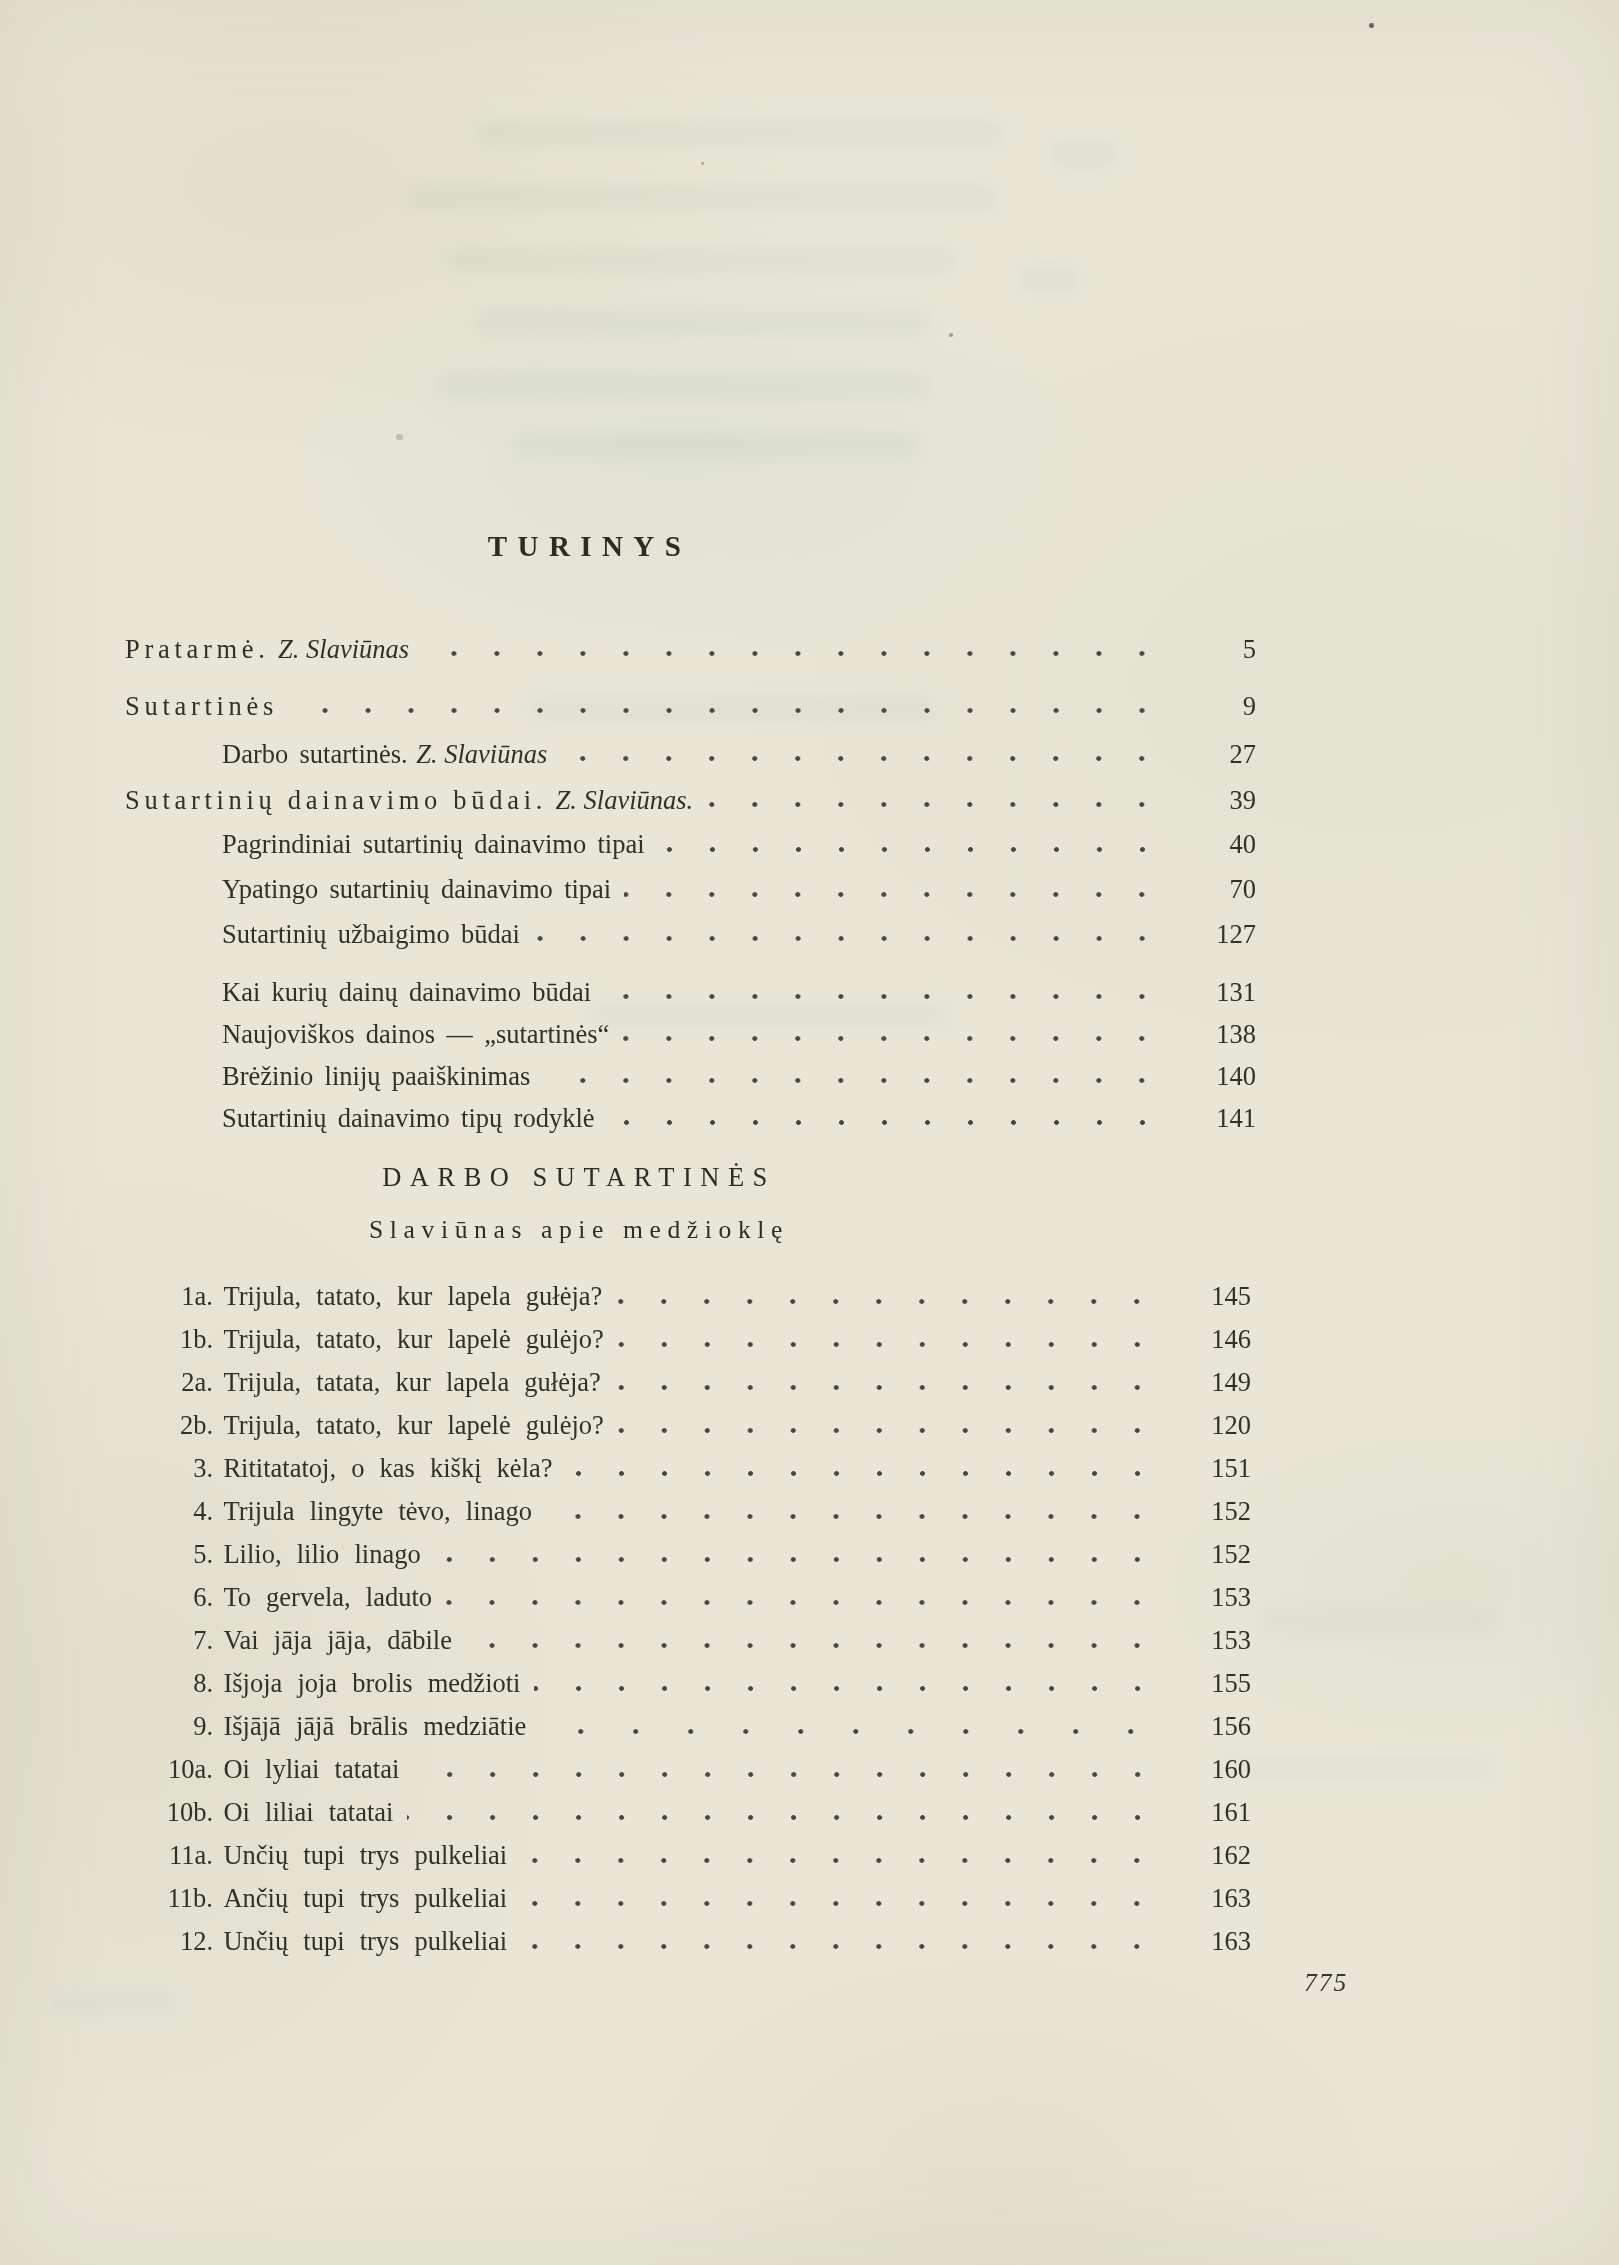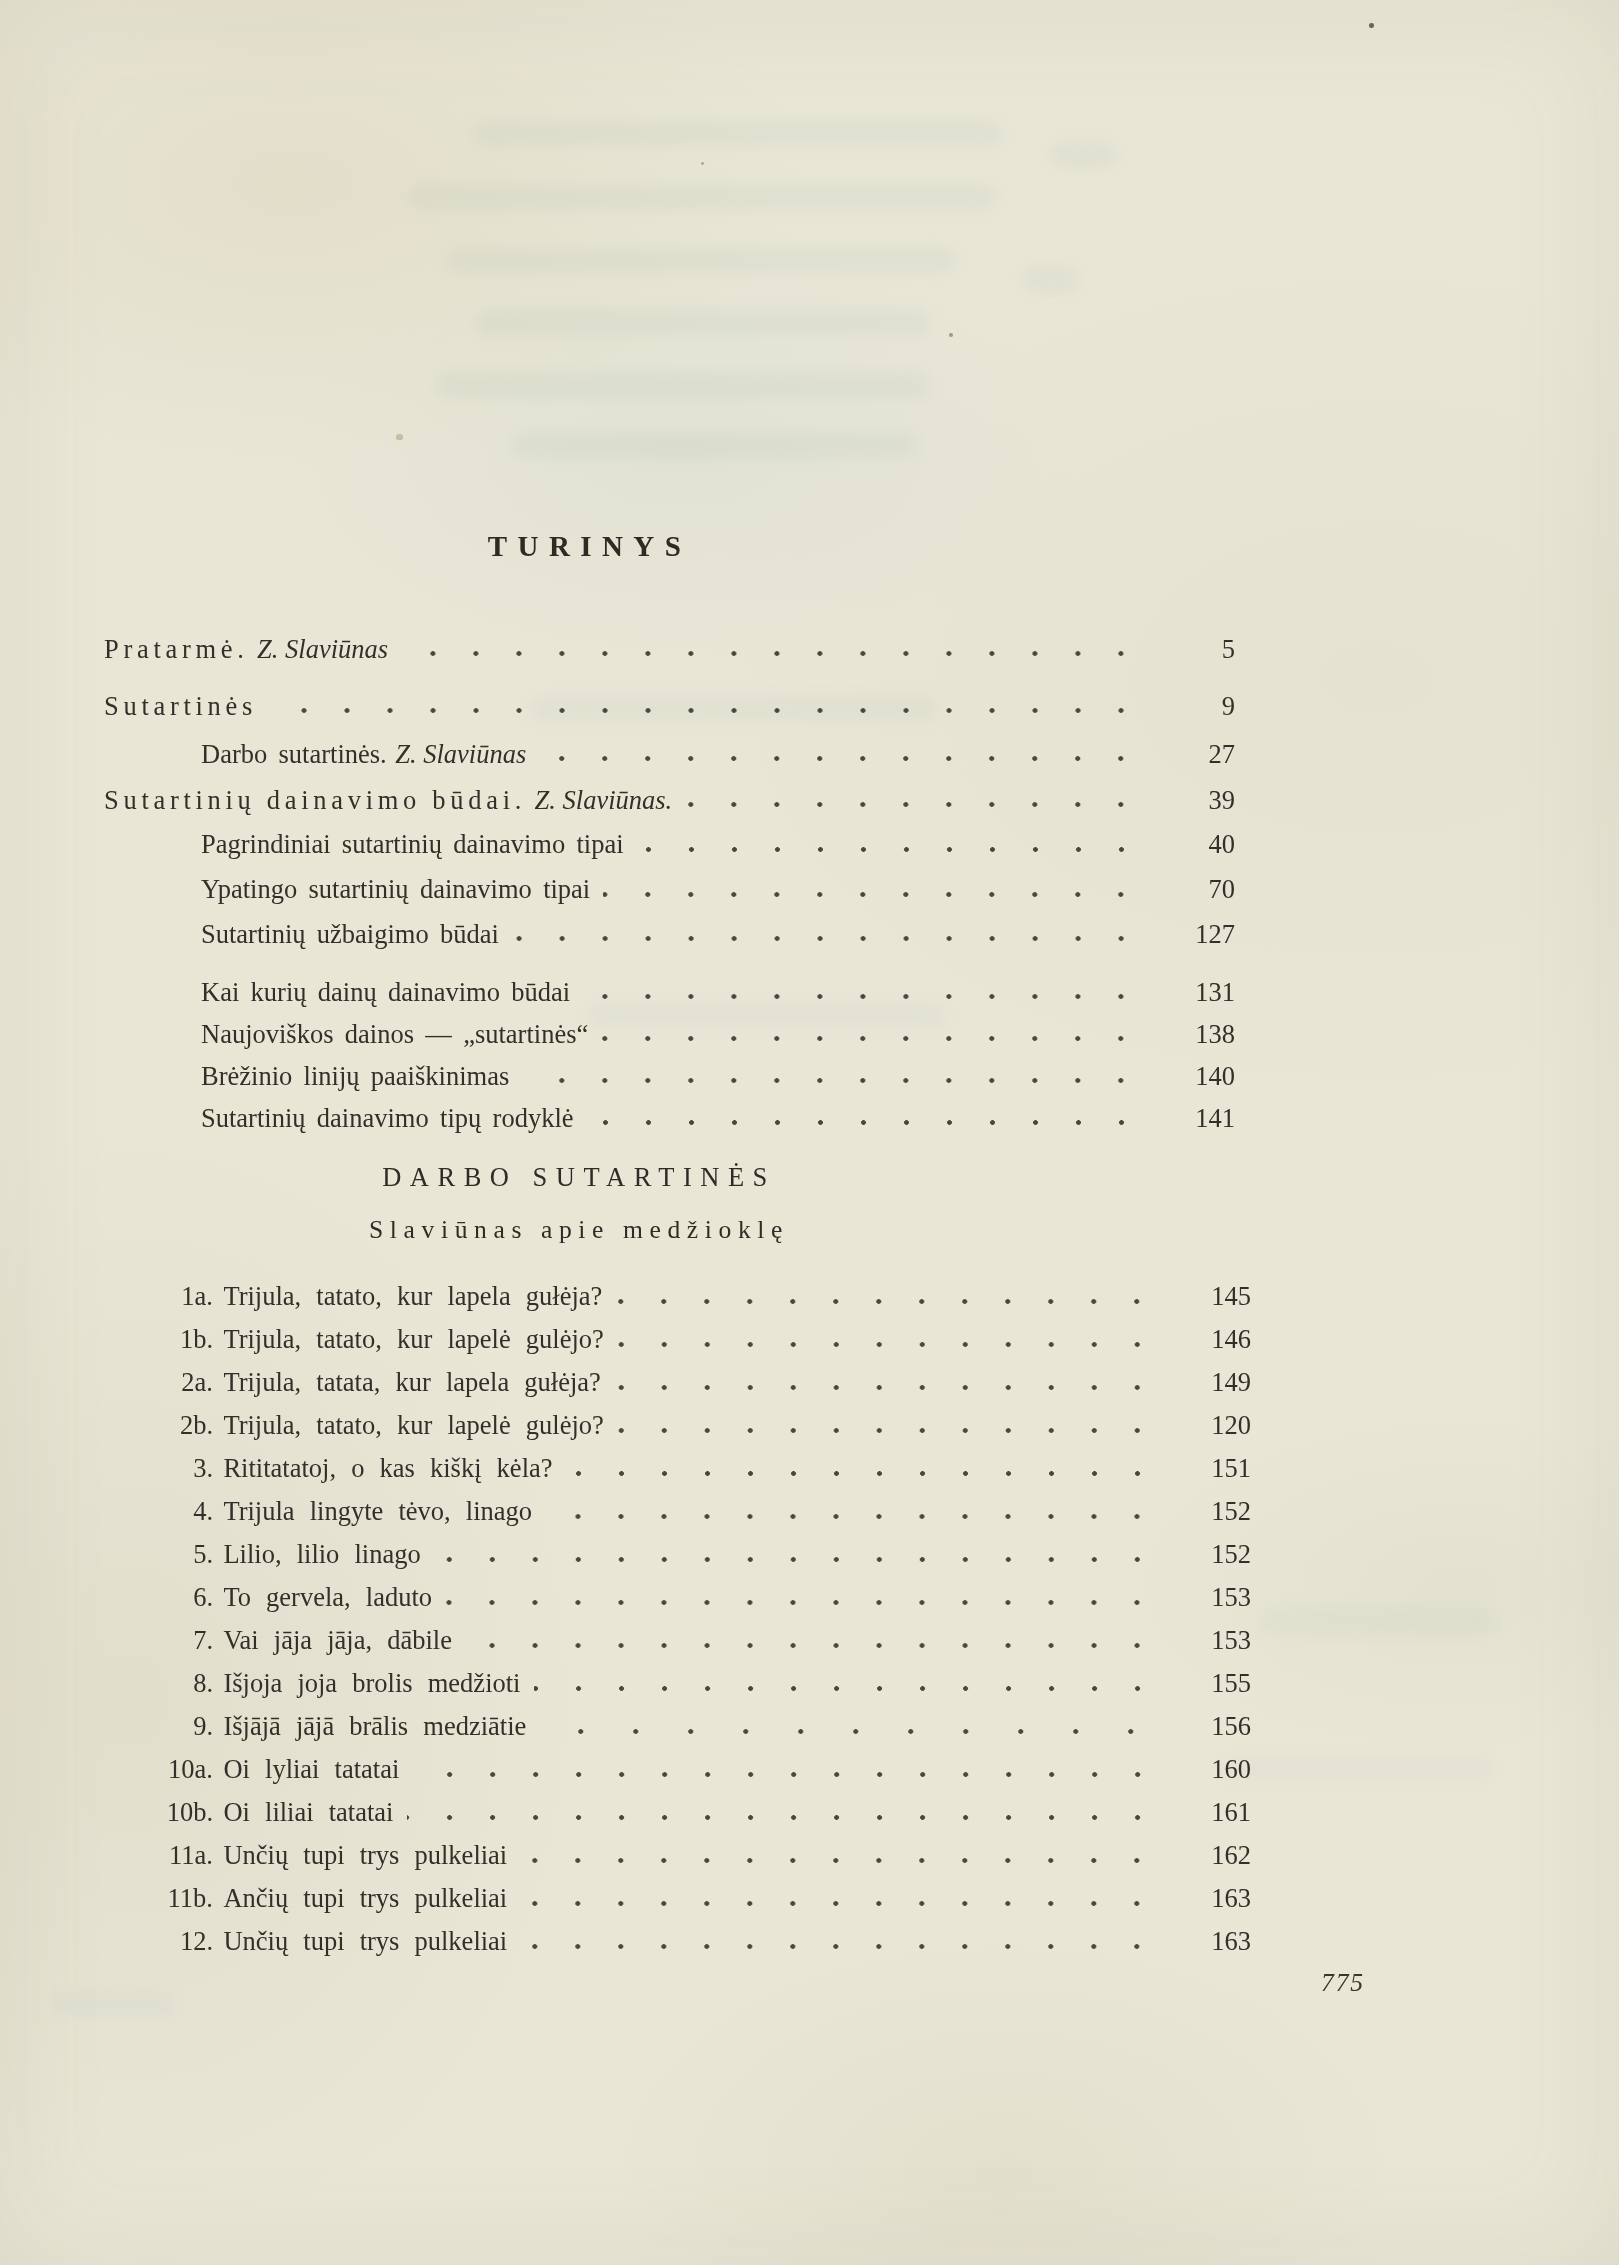--- a/index.html
+++ b/index.html
@@ -14,21 +14,21 @@
       radial-gradient(757px 946px at 8% 75%, rgba(209,206,184,.32), transparent 60%),
       radial-gradient(662px 397px at 62% 96%, rgba(216,212,190,.36), transparent 60%),
       radial-gradient(473px 246px at 90% 70%, rgba(203,208,188,.22), transparent 70%);
     box-shadow: inset 0 0 114px rgba(121,112,82,.10);
     color:#33302a;
   }
   .title{
     position:absolute;top:530px;left:0;width:1179px;text-align:center;
     font-size:29px;font-weight:bold;letter-spacing:10.4px;color:#2e2b24;
   }
-  .toc-block{position:absolute;top:628px;left:104px;width:1131px;}
+  .toc-block{position:absolute;top:628px;left:125px;width:1131px;}
   .toc-row{display:flex;align-items:baseline;height:42px;line-height:42px;font-size:26.5px;}
   .toc-row .entry-label{white-space:nowrap;}
   .lvl1 .entry-label{letter-spacing:4.7px;}
   .lvl2{padding-left:97px;}
   .lvl2 .entry-label{word-spacing:4.7px;text-align:center;}
   .author{font-style:italic;margin-left:8.5px;white-space:nowrap;}
   .leader{
     flex:1 1 auto;align-self:stretch;margin:0 11.4px 0 13.2px;
     background-image:radial-gradient(circle, rgba(52,48,40,.88) 2.1px, transparent 2.7px);
     background-size:43px 11.4px;
@@ -42,21 +42,21 @@
     position:absolute;left:0;width:1158px;text-align:center;color:#2f2c26;
     font-size:26.5px;
   }
   .sec-head.h1{top:1162px;letter-spacing:8.5px;}
   .sec-head.h2{top:1215px;letter-spacing:6.6px;font-size:25.6px;}
   .song-block{position:absolute;top:1275px;left:130px;width:1121px;}
   .song-block .toc-row{height:43px;line-height:43px;font-family:Liberation Serif, serif;}
   .num{flex:0 0 83px;text-align:right;white-space:nowrap;}
   .song-label{margin-left:10.4px;word-spacing:8.5px;white-space:nowrap;}
   .folio{
-    position:absolute;top:1968px;left:1304px;width:78px;text-align:center;
+    position:absolute;top:1968px;left:1304px;width:78px;text-align:left;
     font-size:25.6px;font-style:italic;color:#3a362e;letter-spacing:1.9px;
   }
   .ghost{position:absolute;height:24.6px;border-radius:12.3px;background:#a9bfae;opacity:.15;filter:blur(7.6px);}
   .ghost.bluish{background:#aec3cb;}
   .speck{position:absolute;border-radius:50%;}
 </style>
 </head>
 <body>
 
 <div class="page">

